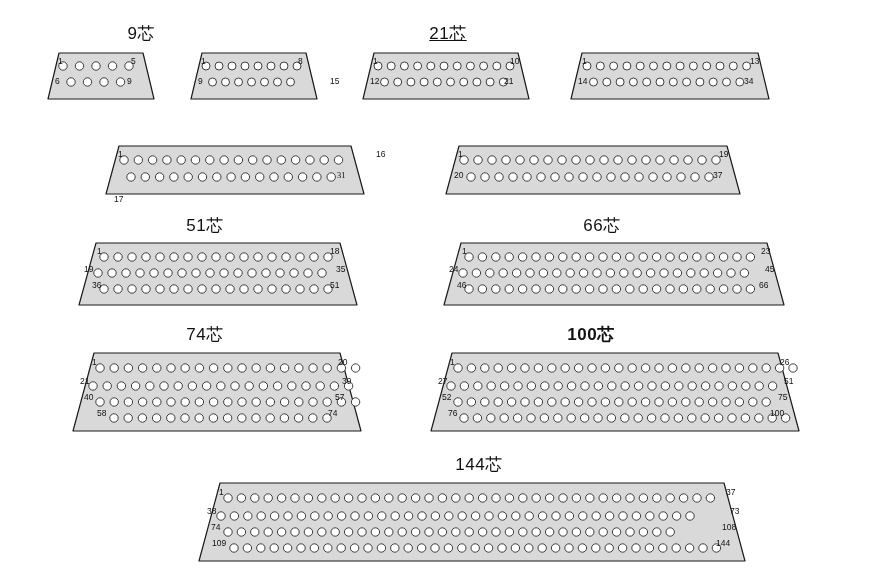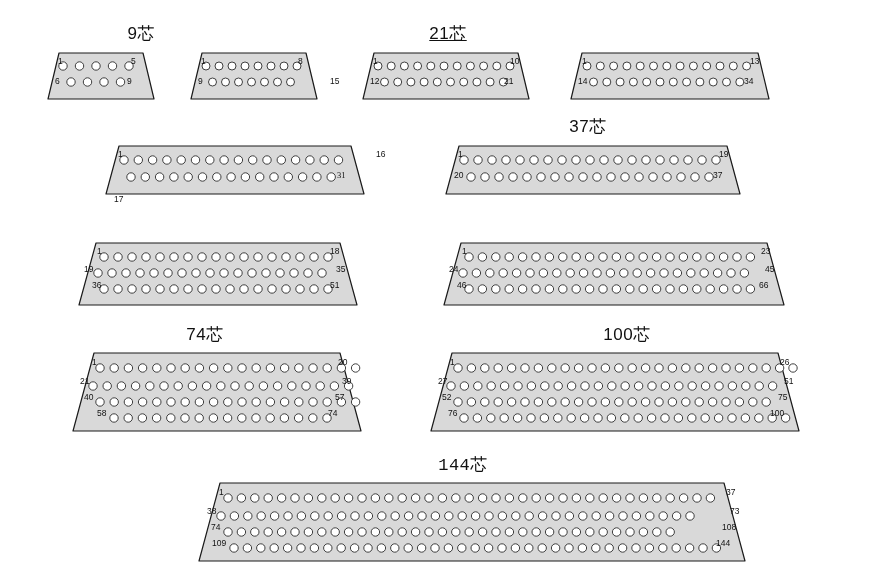--- a/index.html
+++ b/index.html
@@ -143,21 +143,20 @@
         <circle cx="111.80000000000001" cy="32" r="4.2" fill="#ffffff" stroke="#2b2b2b" stroke-width="0.9"></circle>
         <circle cx="126.10000000000001" cy="32" r="4.2" fill="#ffffff" stroke="#2b2b2b" stroke-width="0.9"></circle>
         <circle cx="140.4" cy="32" r="4.2" fill="#ffffff" stroke="#2b2b2b" stroke-width="0.9"></circle>
         <circle cx="154.70000000000002" cy="32" r="4.2" fill="#ffffff" stroke="#2b2b2b" stroke-width="0.9"></circle>
         <circle cx="169" cy="32" r="4.2" fill="#ffffff" stroke="#2b2b2b" stroke-width="0.9"></circle>
         <circle cx="183.3" cy="32" r="4.2" fill="#ffffff" stroke="#2b2b2b" stroke-width="0.9"></circle>
         <circle cx="197.60000000000002" cy="32" r="4.2" fill="#ffffff" stroke="#2b2b2b" stroke-width="0.9"></circle>
         <circle cx="211.9" cy="32" r="4.2" fill="#ffffff" stroke="#2b2b2b" stroke-width="0.9"></circle>
         <circle cx="226.20000000000002" cy="32" r="4.2" fill="#ffffff" stroke="#2b2b2b" stroke-width="0.9"></circle>
       </svg><div class="lbl" style="left: 13px; top: 5px; color: rgb(17, 17, 17);">1</div><div class="lbl" style="left: 238px; top: 5px; color: rgb(17, 17, 17); margin-left: 33px;">16</div><div class="lbl" style="left: 9px; top: 26px; color: rgb(17, 17, 17); margin-top: 24px;">17</div><div class="lbl" style="left: 232px; top: 26px; color: rgb(17, 17, 17); font-family: Liberation Serif, serif;">31</div></div>
-    <div class="title" style="left: 528px; top: 115px; width: 120px;">37芯</div>
     <div class="conn" style="left: 445px; top: 145px; width: 296px; height: 50px;"><svg width="296" height="50" viewBox="0 0 296 50">
         <path d="M 14 1 L 282 1 L 295 49 L 1 49 Z" fill="#d9d9d9" stroke="#1a1a1a" stroke-width="1.2" stroke-linejoin="round"></path>
         <circle cx="19" cy="15" r="4.2" fill="#ffffff" stroke="#2b2b2b" stroke-width="0.9"></circle>
         <circle cx="33" cy="15" r="4.2" fill="#ffffff" stroke="#2b2b2b" stroke-width="0.9"></circle>
         <circle cx="47" cy="15" r="4.2" fill="#ffffff" stroke="#2b2b2b" stroke-width="0.9"></circle>
         <circle cx="61" cy="15" r="4.2" fill="#ffffff" stroke="#2b2b2b" stroke-width="0.9"></circle>
         <circle cx="75" cy="15" r="4.2" fill="#ffffff" stroke="#2b2b2b" stroke-width="0.9"></circle>
         <circle cx="89" cy="15" r="4.2" fill="#ffffff" stroke="#2b2b2b" stroke-width="0.9"></circle>
         <circle cx="103" cy="15" r="4.2" fill="#ffffff" stroke="#2b2b2b" stroke-width="0.9"></circle>
         <circle cx="117" cy="15" r="4.2" fill="#ffffff" stroke="#2b2b2b" stroke-width="0.9"></circle>
@@ -184,20 +183,21 @@
         <circle cx="152" cy="32" r="4.2" fill="#ffffff" stroke="#2b2b2b" stroke-width="0.9"></circle>
         <circle cx="166" cy="32" r="4.2" fill="#ffffff" stroke="#2b2b2b" stroke-width="0.9"></circle>
         <circle cx="180" cy="32" r="4.2" fill="#ffffff" stroke="#2b2b2b" stroke-width="0.9"></circle>
         <circle cx="194" cy="32" r="4.2" fill="#ffffff" stroke="#2b2b2b" stroke-width="0.9"></circle>
         <circle cx="208" cy="32" r="4.2" fill="#ffffff" stroke="#2b2b2b" stroke-width="0.9"></circle>
         <circle cx="222" cy="32" r="4.2" fill="#ffffff" stroke="#2b2b2b" stroke-width="0.9"></circle>
         <circle cx="236" cy="32" r="4.2" fill="#ffffff" stroke="#2b2b2b" stroke-width="0.9"></circle>
         <circle cx="250" cy="32" r="4.2" fill="#ffffff" stroke="#2b2b2b" stroke-width="0.9"></circle>
         <circle cx="264" cy="32" r="4.2" fill="#ffffff" stroke="#2b2b2b" stroke-width="0.9"></circle>
       </svg><div class="lbl" style="left: 13px; top: 5px; color: rgb(17, 17, 17);">1</div><div class="lbl" style="left: 274px; top: 5px; color: rgb(17, 17, 17);">19</div><div class="lbl" style="left: 9px; top: 26px; color: rgb(17, 17, 17);">20</div><div class="lbl" style="left: 268px; top: 26px; color: rgb(17, 17, 17);">37</div></div>
+    <div class="title" style="left: 145px; top: 214px; width: 120px;">51芯</div>
     <div class="conn" style="left: 78px; top: 242px; width: 280px; height: 64px;"><svg width="280" height="64" viewBox="0 0 280 64">
         <path d="M 18 1 L 262 1 L 279 63 L 1 63 Z" fill="#d9d9d9" stroke="#1a1a1a" stroke-width="1.2" stroke-linejoin="round"></path>
         <circle cx="26" cy="15" r="4.2" fill="#ffffff" stroke="#2b2b2b" stroke-width="0.9"></circle>
         <circle cx="40" cy="15" r="4.2" fill="#ffffff" stroke="#2b2b2b" stroke-width="0.9"></circle>
         <circle cx="54" cy="15" r="4.2" fill="#ffffff" stroke="#2b2b2b" stroke-width="0.9"></circle>
         <circle cx="68" cy="15" r="4.2" fill="#ffffff" stroke="#2b2b2b" stroke-width="0.9"></circle>
         <circle cx="82" cy="15" r="4.2" fill="#ffffff" stroke="#2b2b2b" stroke-width="0.9"></circle>
         <circle cx="96" cy="15" r="4.2" fill="#ffffff" stroke="#2b2b2b" stroke-width="0.9"></circle>
         <circle cx="110" cy="15" r="4.2" fill="#ffffff" stroke="#2b2b2b" stroke-width="0.9"></circle>
         <circle cx="124" cy="15" r="4.2" fill="#ffffff" stroke="#2b2b2b" stroke-width="0.9"></circle>
@@ -238,20 +238,21 @@
         <circle cx="138" cy="47" r="4.2" fill="#ffffff" stroke="#2b2b2b" stroke-width="0.9"></circle>
         <circle cx="152" cy="47" r="4.2" fill="#ffffff" stroke="#2b2b2b" stroke-width="0.9"></circle>
         <circle cx="166" cy="47" r="4.2" fill="#ffffff" stroke="#2b2b2b" stroke-width="0.9"></circle>
         <circle cx="180" cy="47" r="4.2" fill="#ffffff" stroke="#2b2b2b" stroke-width="0.9"></circle>
         <circle cx="194" cy="47" r="4.2" fill="#ffffff" stroke="#2b2b2b" stroke-width="0.9"></circle>
         <circle cx="208" cy="47" r="4.2" fill="#ffffff" stroke="#2b2b2b" stroke-width="0.9"></circle>
         <circle cx="222" cy="47" r="4.2" fill="#ffffff" stroke="#2b2b2b" stroke-width="0.9"></circle>
         <circle cx="236" cy="47" r="4.2" fill="#ffffff" stroke="#2b2b2b" stroke-width="0.9"></circle>
         <circle cx="250" cy="47" r="4.2" fill="#ffffff" stroke="#2b2b2b" stroke-width="0.9"></circle>
       </svg><div class="lbl" style="left: 19px; top: 5px; color: rgb(17, 17, 17);">1</div><div class="lbl" style="left: 252px; top: 5px; color: rgb(17, 17, 17);">18</div><div class="lbl" style="left: 6px; top: 23px; color: rgb(17, 17, 17);">19</div><div class="lbl" style="left: 258px; top: 23px; color: rgb(17, 17, 17);">35</div><div class="lbl" style="left: 14px; top: 39px; color: rgb(17, 17, 17);">36</div><div class="lbl" style="left: 252px; top: 39px; color: rgb(17, 17, 17);">51</div></div>
+    <div class="title" style="left: 542px; top: 214px; width: 120px;">66芯</div>
     <div class="conn" style="left: 443px; top: 242px; width: 342px; height: 64px;"><svg width="342" height="64" viewBox="0 0 342 64">
         <path d="M 18 1 L 324 1 L 341 63 L 1 63 Z" fill="#d9d9d9" stroke="#1a1a1a" stroke-width="1.2" stroke-linejoin="round"></path>
         <circle cx="26" cy="15" r="4.2" fill="#ffffff" stroke="#2b2b2b" stroke-width="0.9"></circle>
         <circle cx="39.4" cy="15" r="4.2" fill="#ffffff" stroke="#2b2b2b" stroke-width="0.9"></circle>
         <circle cx="52.8" cy="15" r="4.2" fill="#ffffff" stroke="#2b2b2b" stroke-width="0.9"></circle>
         <circle cx="66.2" cy="15" r="4.2" fill="#ffffff" stroke="#2b2b2b" stroke-width="0.9"></circle>
         <circle cx="79.6" cy="15" r="4.2" fill="#ffffff" stroke="#2b2b2b" stroke-width="0.9"></circle>
         <circle cx="93" cy="15" r="4.2" fill="#ffffff" stroke="#2b2b2b" stroke-width="0.9"></circle>
         <circle cx="106.4" cy="15" r="4.2" fill="#ffffff" stroke="#2b2b2b" stroke-width="0.9"></circle>
         <circle cx="119.8" cy="15" r="4.2" fill="#ffffff" stroke="#2b2b2b" stroke-width="0.9"></circle>
@@ -385,21 +386,21 @@
         <circle cx="141.39999999999998" cy="66" r="4.2" fill="#ffffff" stroke="#2b2b2b" stroke-width="0.9"></circle>
         <circle cx="155.6" cy="66" r="4.2" fill="#ffffff" stroke="#2b2b2b" stroke-width="0.9"></circle>
         <circle cx="169.8" cy="66" r="4.2" fill="#ffffff" stroke="#2b2b2b" stroke-width="0.9"></circle>
         <circle cx="184" cy="66" r="4.2" fill="#ffffff" stroke="#2b2b2b" stroke-width="0.9"></circle>
         <circle cx="198.2" cy="66" r="4.2" fill="#ffffff" stroke="#2b2b2b" stroke-width="0.9"></circle>
         <circle cx="212.39999999999998" cy="66" r="4.2" fill="#ffffff" stroke="#2b2b2b" stroke-width="0.9"></circle>
         <circle cx="226.6" cy="66" r="4.2" fill="#ffffff" stroke="#2b2b2b" stroke-width="0.9"></circle>
         <circle cx="240.79999999999998" cy="66" r="4.2" fill="#ffffff" stroke="#2b2b2b" stroke-width="0.9"></circle>
         <circle cx="255" cy="66" r="4.2" fill="#ffffff" stroke="#2b2b2b" stroke-width="0.9"></circle>
       </svg><div class="lbl" style="left: 20px; top: 6px; color: rgb(17, 17, 17);">1</div><div class="lbl" style="left: 266px; top: 6px; color: rgb(17, 17, 17);">20</div><div class="lbl" style="left: 8px; top: 25px; color: rgb(17, 17, 17);">21</div><div class="lbl" style="left: 270px; top: 25px; color: rgb(17, 17, 17);">39</div><div class="lbl" style="left: 12px; top: 41px; color: rgb(17, 17, 17);">40</div><div class="lbl" style="left: 263px; top: 41px; color: rgb(17, 17, 17);">57</div><div class="lbl" style="left: 25px; top: 57px; color: rgb(17, 17, 17);">58</div><div class="lbl" style="left: 256px; top: 57px; color: rgb(17, 17, 17);">74</div></div>
-    <div class="title" style="left: 567px; top: 323px; width: 120px;">100芯</div>
+    <div class="title" style="left: 531px; top: 323px; width: 120px; font-weight: bold;">100芯</div>
     <div class="conn" style="left: 430px; top: 352px; width: 370px; height: 80px;"><svg width="370" height="80" viewBox="0 0 370 80">
         <path d="M 22 1 L 348 1 L 369 79 L 1 79 Z" fill="#d9d9d9" stroke="#1a1a1a" stroke-width="1.2" stroke-linejoin="round"></path>
         <circle cx="28" cy="16" r="4.2" fill="#ffffff" stroke="#2b2b2b" stroke-width="0.9"></circle>
         <circle cx="41.4" cy="16" r="4.2" fill="#ffffff" stroke="#2b2b2b" stroke-width="0.9"></circle>
         <circle cx="54.8" cy="16" r="4.2" fill="#ffffff" stroke="#2b2b2b" stroke-width="0.9"></circle>
         <circle cx="68.2" cy="16" r="4.2" fill="#ffffff" stroke="#2b2b2b" stroke-width="0.9"></circle>
         <circle cx="81.6" cy="16" r="4.2" fill="#ffffff" stroke="#2b2b2b" stroke-width="0.9"></circle>
         <circle cx="95" cy="16" r="4.2" fill="#ffffff" stroke="#2b2b2b" stroke-width="0.9"></circle>
         <circle cx="108.4" cy="16" r="4.2" fill="#ffffff" stroke="#2b2b2b" stroke-width="0.9"></circle>
         <circle cx="121.8" cy="16" r="4.2" fill="#ffffff" stroke="#2b2b2b" stroke-width="0.9"></circle>
@@ -489,21 +490,21 @@
         <circle cx="248.4" cy="66" r="4.2" fill="#ffffff" stroke="#2b2b2b" stroke-width="0.9"></circle>
         <circle cx="261.8" cy="66" r="4.2" fill="#ffffff" stroke="#2b2b2b" stroke-width="0.9"></circle>
         <circle cx="275.20000000000005" cy="66" r="4.2" fill="#ffffff" stroke="#2b2b2b" stroke-width="0.9"></circle>
         <circle cx="288.6" cy="66" r="4.2" fill="#ffffff" stroke="#2b2b2b" stroke-width="0.9"></circle>
         <circle cx="302" cy="66" r="4.2" fill="#ffffff" stroke="#2b2b2b" stroke-width="0.9"></circle>
         <circle cx="315.40000000000003" cy="66" r="4.2" fill="#ffffff" stroke="#2b2b2b" stroke-width="0.9"></circle>
         <circle cx="328.8" cy="66" r="4.2" fill="#ffffff" stroke="#2b2b2b" stroke-width="0.9"></circle>
         <circle cx="342.2" cy="66" r="4.2" fill="#ffffff" stroke="#2b2b2b" stroke-width="0.9"></circle>
         <circle cx="355.6" cy="66" r="4.2" fill="#ffffff" stroke="#2b2b2b" stroke-width="0.9"></circle>
       </svg><div class="lbl" style="left: 20px; top: 6px; color: rgb(17, 17, 17);">1</div><div class="lbl" style="left: 350px; top: 6px; color: rgb(17, 17, 17);">26</div><div class="lbl" style="left: 8px; top: 25px; color: rgb(17, 17, 17);">27</div><div class="lbl" style="left: 354px; top: 25px; color: rgb(17, 17, 17);">51</div><div class="lbl" style="left: 12px; top: 41px; color: rgb(17, 17, 17);">52</div><div class="lbl" style="left: 348px; top: 41px; color: rgb(17, 17, 17);">75</div><div class="lbl" style="left: 18px; top: 57px; color: rgb(17, 17, 17);">76</div><div class="lbl" style="left: 340px; top: 57px; color: rgb(17, 17, 17);">100</div></div>
-    <div class="title" style="left: 403px; top: 453px; width: 120px; font-family: Liberation Mono, monospace;">144芯</div>
+    <div class="title" style="left: 419px; top: 453px; width: 120px;">144芯</div>
     <div class="conn" style="left: 198px; top: 482px; width: 548px; height: 80px;"><svg width="548" height="80" viewBox="0 0 548 80">
         <path d="M 22 1 L 526 1 L 547 79 L 1 79 Z" fill="#d9d9d9" stroke="#1a1a1a" stroke-width="1.2" stroke-linejoin="round"></path>
         <circle cx="30" cy="16" r="4.2" fill="#ffffff" stroke="#2b2b2b" stroke-width="0.9"></circle>
         <circle cx="43.4" cy="16" r="4.2" fill="#ffffff" stroke="#2b2b2b" stroke-width="0.9"></circle>
         <circle cx="56.8" cy="16" r="4.2" fill="#ffffff" stroke="#2b2b2b" stroke-width="0.9"></circle>
         <circle cx="70.2" cy="16" r="4.2" fill="#ffffff" stroke="#2b2b2b" stroke-width="0.9"></circle>
         <circle cx="83.6" cy="16" r="4.2" fill="#ffffff" stroke="#2b2b2b" stroke-width="0.9"></circle>
         <circle cx="97" cy="16" r="4.2" fill="#ffffff" stroke="#2b2b2b" stroke-width="0.9"></circle>
         <circle cx="110.4" cy="16" r="4.2" fill="#ffffff" stroke="#2b2b2b" stroke-width="0.9"></circle>
         <circle cx="123.8" cy="16" r="4.2" fill="#ffffff" stroke="#2b2b2b" stroke-width="0.9"></circle>

